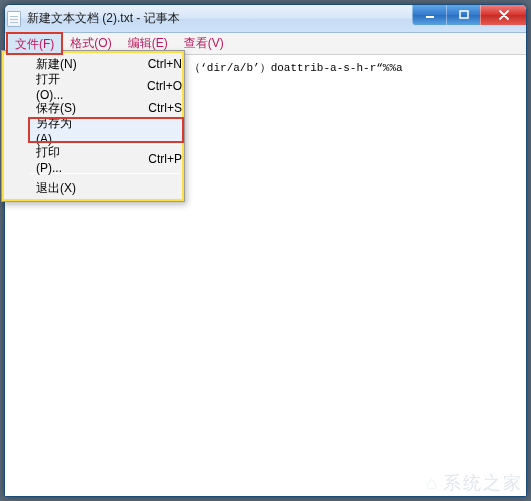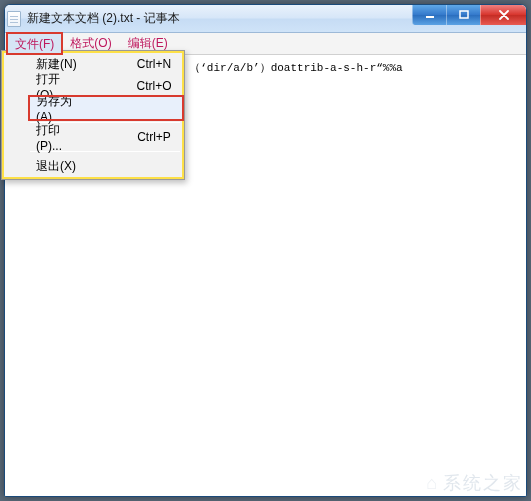--- a/index.html
+++ b/index.html
@@ -145,21 +145,21 @@
     align-items:center;
     height:22px;
     padding-left:6px;
     font-size:12px;
     color:#000;
     position:relative;
   }
   .dd-row .label{flex:1;}
   .dd-row .shortcut{
     width:56px;
-    text-align:center;
+    text-align:right;
     color:#000;
     margin-left:44px;
   }
   .dd-row.highlight{
     background:#e8f0fb;
     outline:2px solid #d83a2e;
     outline-offset:0;
     justify-content:center;
   }
   .dd-sep{
@@ -212,40 +212,47 @@
   <div class="menubar">
     <div class="menu-item open file-highlight">
       <span>文件(F)</span>
     </div>
     <div class="menu-item">
       <span>格式(O)</span>
     </div>
     <div class="menu-item">
       <span>编辑(E)</span>
     </div>
+    <div class="menu-item">
+      <span>查看(V)</span>
+    </div>
   </div>
 
   <div class="content">
     <div class="text-area">                           <span>（‘dir/a/b’）doattrib-a-s-h-r“%%a</span></div>
   </div>
 
 </div>
 
 <div class="dropdown">
   <div class="dd-inner">
     <div class="dd-gutter"></div>
     <div class="dd-items">
       <div class="dd-row">
         <span class="label">新建(N)</span>
         <span class="shortcut">Ctrl+N</span>
       </div>
       <div class="dd-row">
         <span class="label">打开(O)...</span>
         <span class="shortcut">Ctrl+O</span>
       </div>
+      <div class="dd-row">
+        <span class="label">保存(S)</span>
+        <span class="shortcut">Ctrl+S</span>
+      </div>
       <div class="dd-row highlight">
         <span class="label">另存为(A)...</span>
         <span class="shortcut"></span>
       </div>
       <div class="dd-sep"></div>
       <div class="dd-row">
         <span class="label">打印(P)...</span>
         <span class="shortcut">Ctrl+P</span>
       </div>
       <div class="dd-sep"></div>

